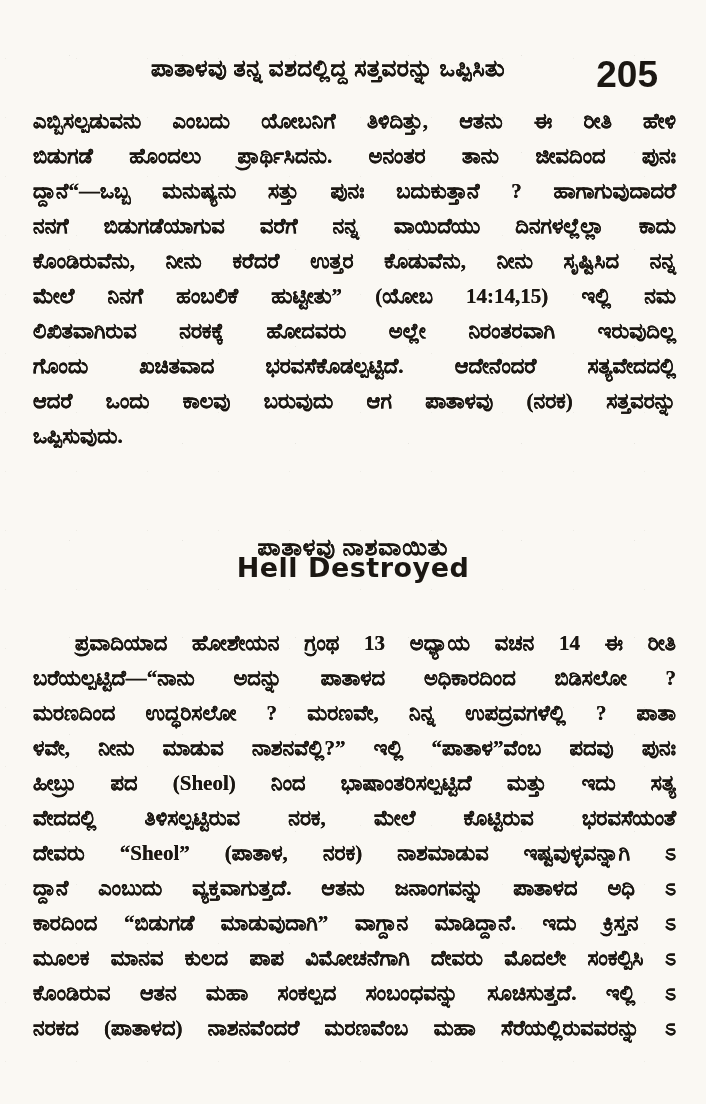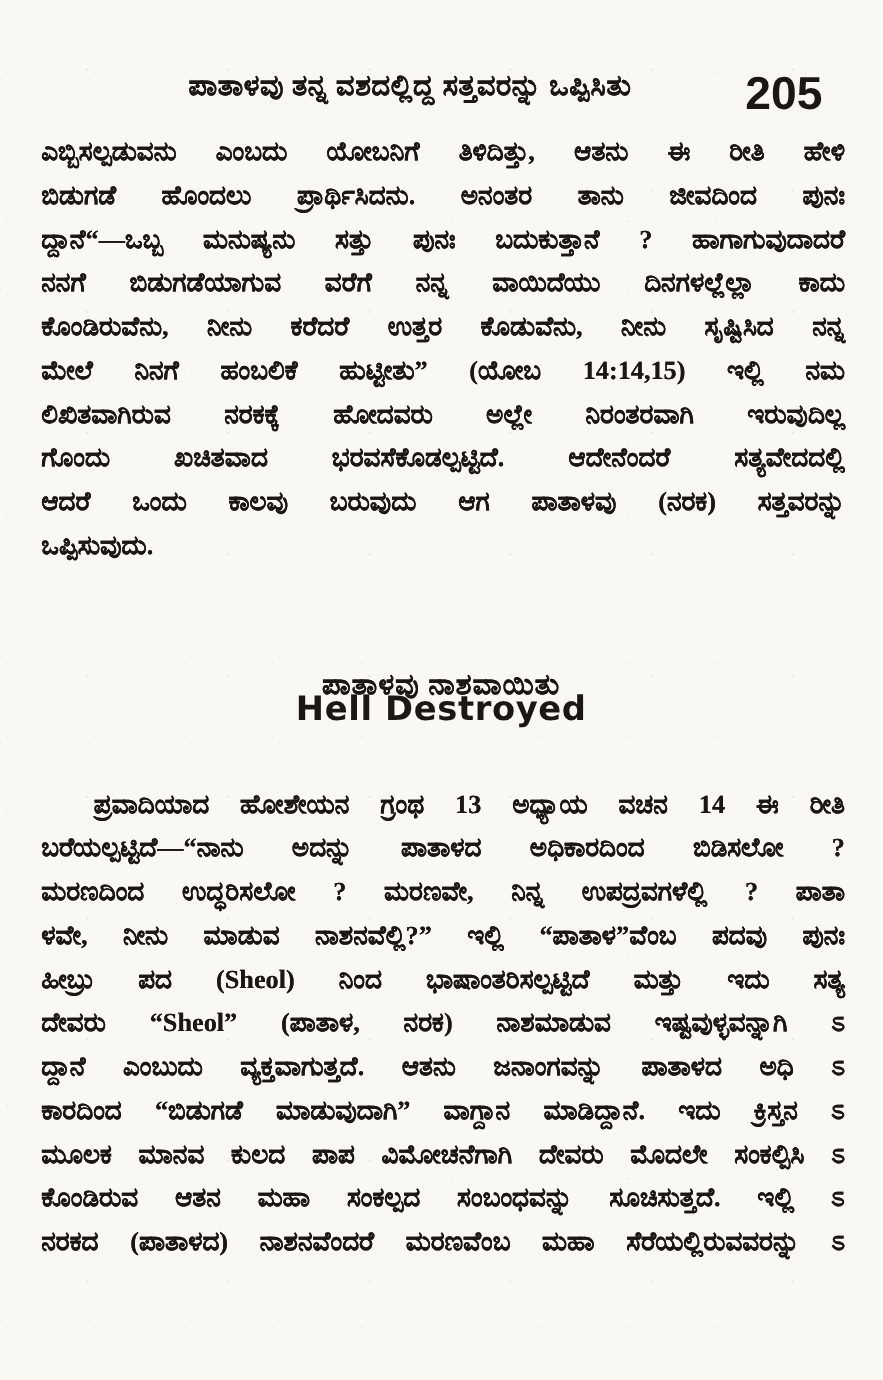--- a/index.html
+++ b/index.html
@@ -126,20 +126,21 @@
   <div class="heading-kn">ಪಾತಾಳವು ನಾಶವಾಯಿತು</div>
 
   <div class="heading-en">Hell Destroyed</div>
 
   <div id="para2" class="para indent-first">
       <div class="line">ಪ್ರವಾದಿಯಾದ ಹೋಶೇಯನ ಗ್ರಂಥ 13 ಅಧ್ಯಾಯ ವಚನ 14 ಈ ರೀತಿ</div>
       <div class="line">ಬರೆಯಲ್ಪಟ್ಟಿದೆ—“ನಾನು ಅದನ್ನು ಪಾತಾಳದ  ಅಧಿಕಾರದಿಂದ ಬಿಡಿಸಲೋ ?</div>
       <div class="line">ಮರಣದಿಂದ ಉದ್ಧರಿಸಲೋ ?  ಮರಣವೇ, ನಿನ್ನ ಉಪದ್ರವಗಳೆಲ್ಲಿ ? ಪಾತಾ</div>
       <div class="line">ಳವೇ, ನೀನು ಮಾಡುವ ನಾಶನವೆಲ್ಲಿ?” ಇಲ್ಲಿ “ಪಾತಾಳ”ವೆಂಬ ಪದವು ಪುನಃ</div>
       <div class="line">ಹೀಬ್ರು ಪದ (Sheol) ನಿಂದ ಭಾಷಾಂತರಿಸಲ್ಪಟ್ಟಿದೆ ಮತ್ತು ಇದು ಸತ್ಯ</div>
+      <div class="line">ವೇದದಲ್ಲಿ ತಿಳಿಸಲ್ಪಟ್ಟಿರುವ ನರಕ,  ಮೇಲೆ ಕೊಟ್ಟಿರುವ ಭರವಸೆಯಂತೆ</div>
       <div class="line">ದೇವರು “Sheol” (ಪಾತಾಳ, ನರಕ) ನಾಶಮಾಡುವ ಇಷ್ಟವುಳ್ಳವನ್ನಾಗಿ ಽ</div>
       <div class="line">ದ್ದಾನೆ ಎಂಬುದು ವ್ಯಕ್ತವಾಗುತ್ತದೆ.  ಆತನು ಜನಾಂಗವನ್ನು ಪಾತಾಳದ ಅಧಿ ಽ</div>
       <div class="line">ಕಾರದಿಂದ “ಬಿಡುಗಡೆ ಮಾಡುವುದಾಗಿ” ವಾಗ್ದಾನ ಮಾಡಿದ್ದಾನೆ. ಇದು ಕ್ರಿಸ್ತನ ಽ</div>
       <div class="line">ಮೂಲಕ ಮಾನವ ಕುಲದ ಪಾಪ ವಿಮೋಚನೆಗಾಗಿ ದೇವರು ಮೊದಲೇ ಸಂಕಲ್ಪಿಸಿ ಽ</div>
       <div class="line">ಕೊಂಡಿರುವ ಆತನ ಮಹಾ ಸಂಕಲ್ಪದ  ಸಂಬಂಧವನ್ನು ಸೂಚಿಸುತ್ತದೆ.  ಇಲ್ಲಿ ಽ</div>
       <div class="line">ನರಕದ (ಪಾತಾಳದ) ನಾಶನವೆಂದರೆ ಮರಣವೆಂಬ ಮಹಾ ಸೆರೆಯಲ್ಲಿರುವವರನ್ನು ಽ</div>
     </div>
 
 </div>
 

